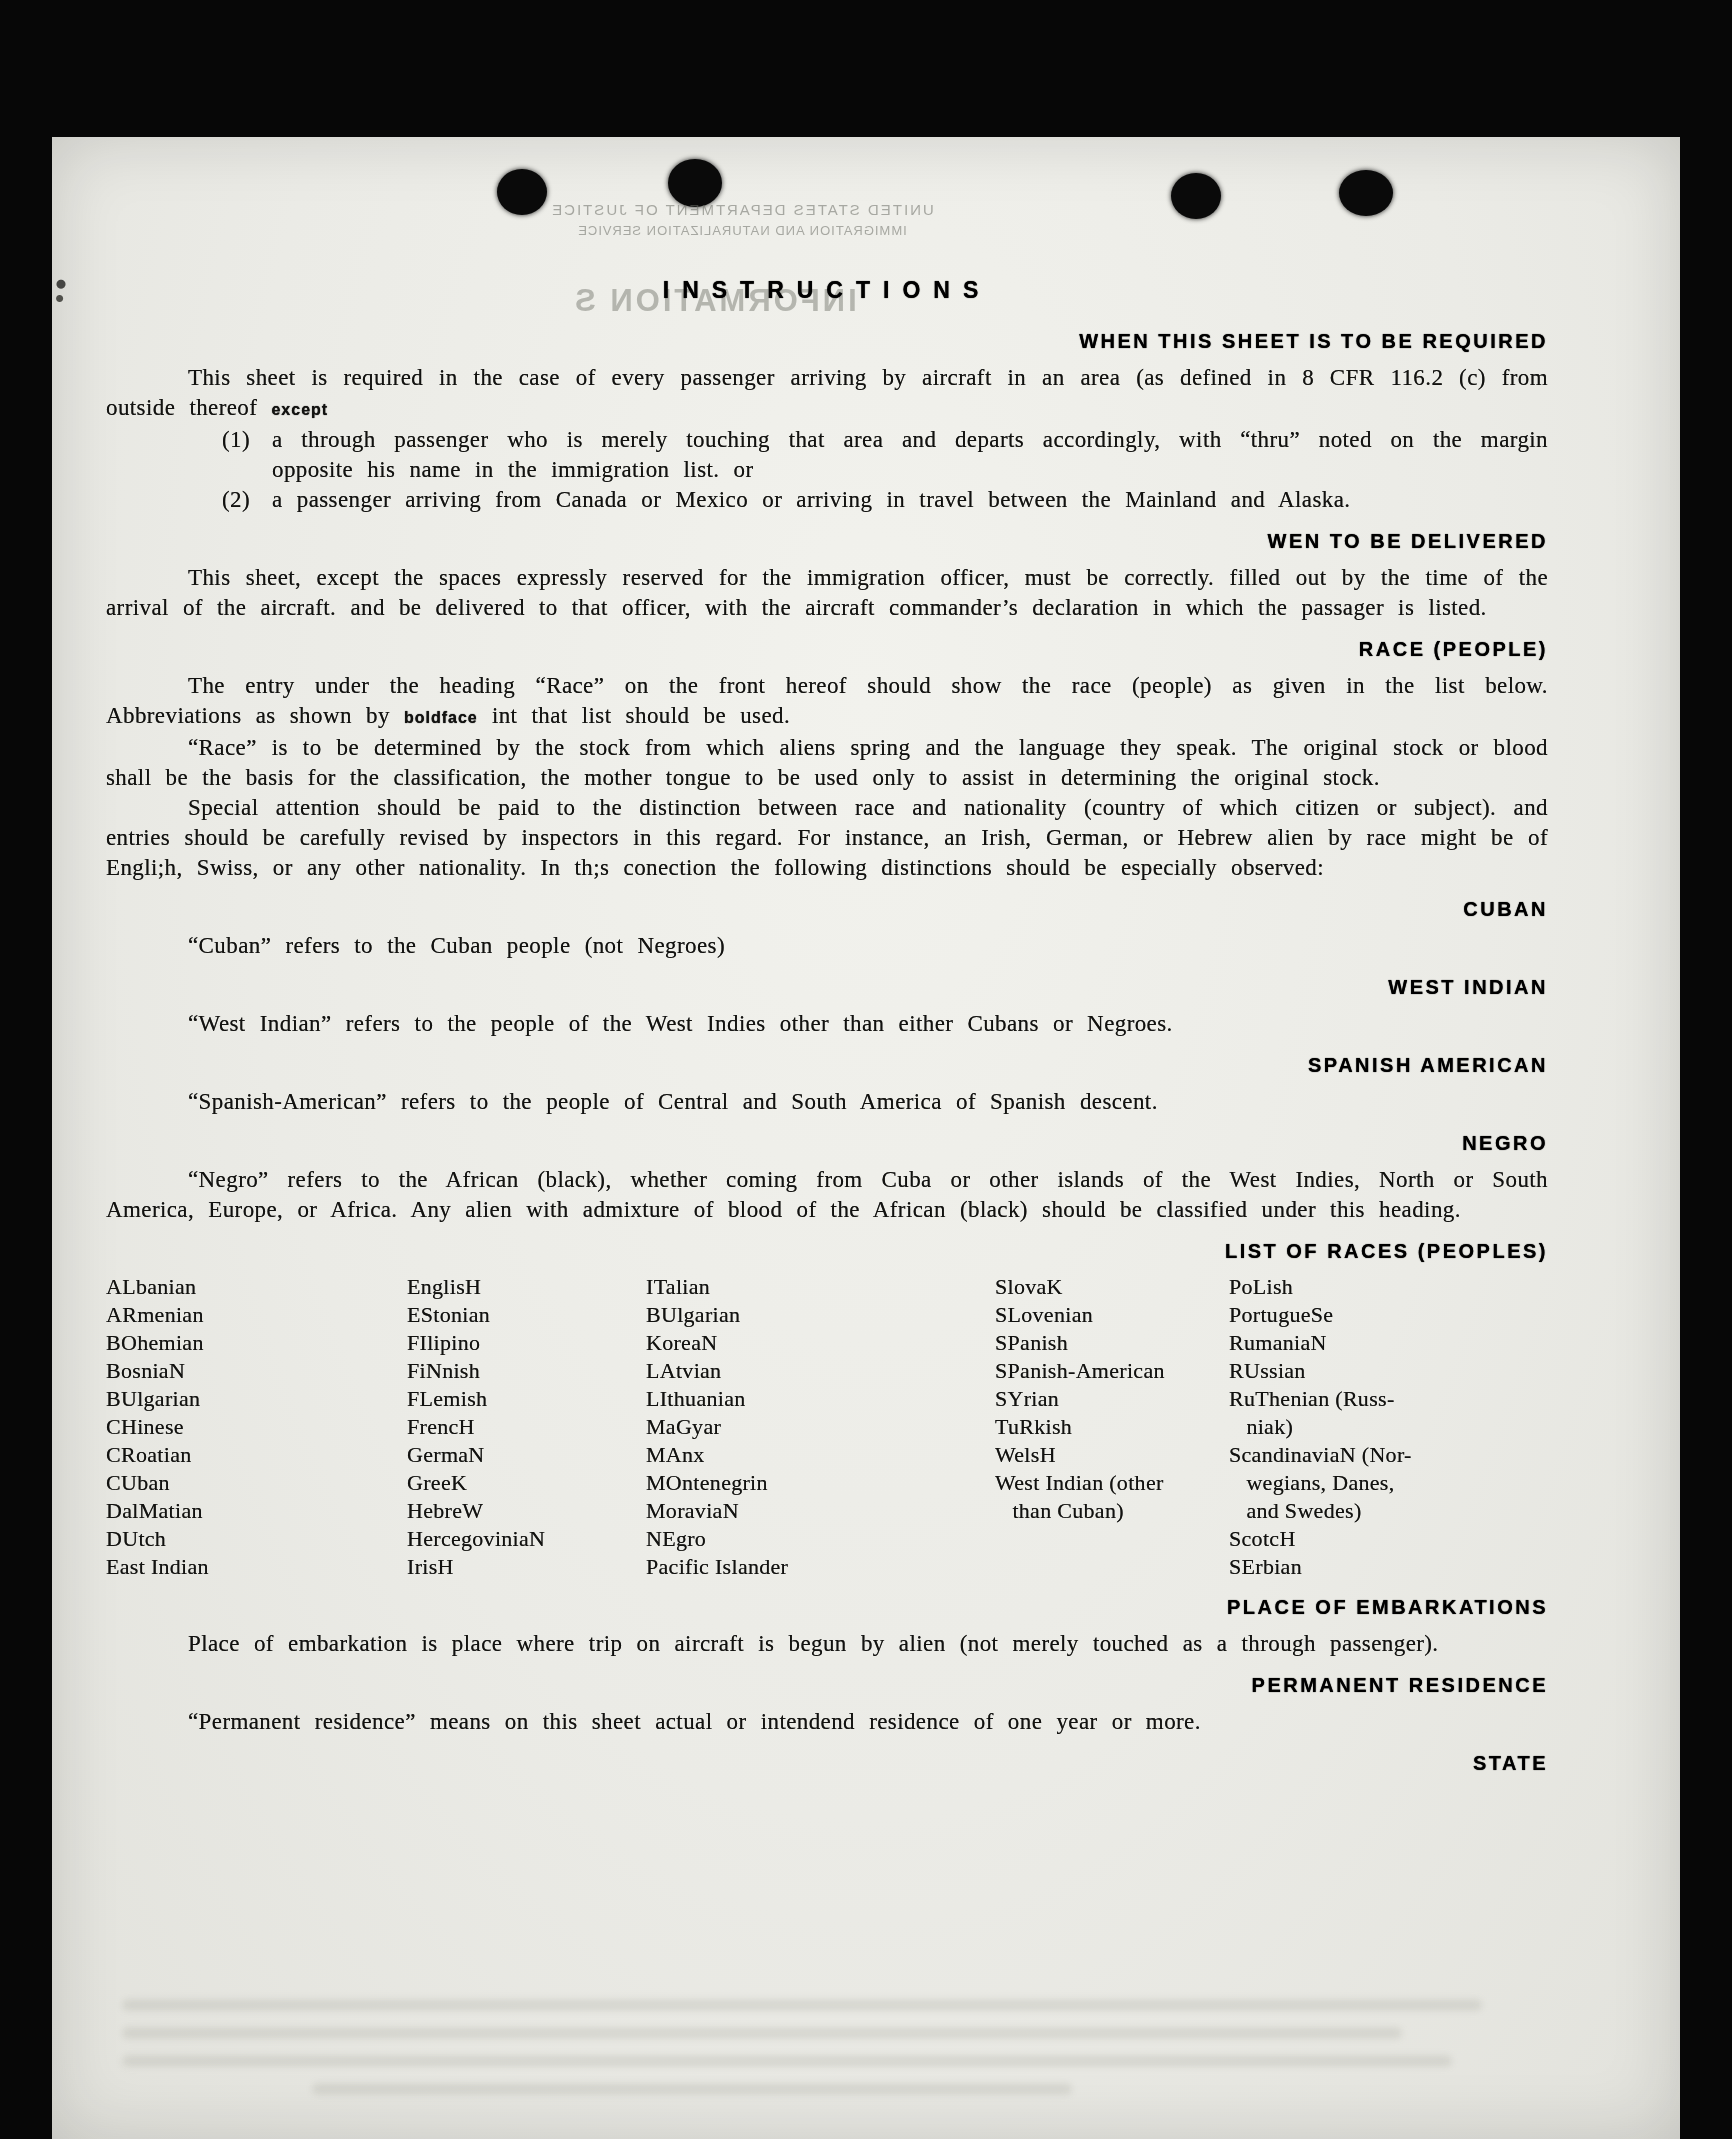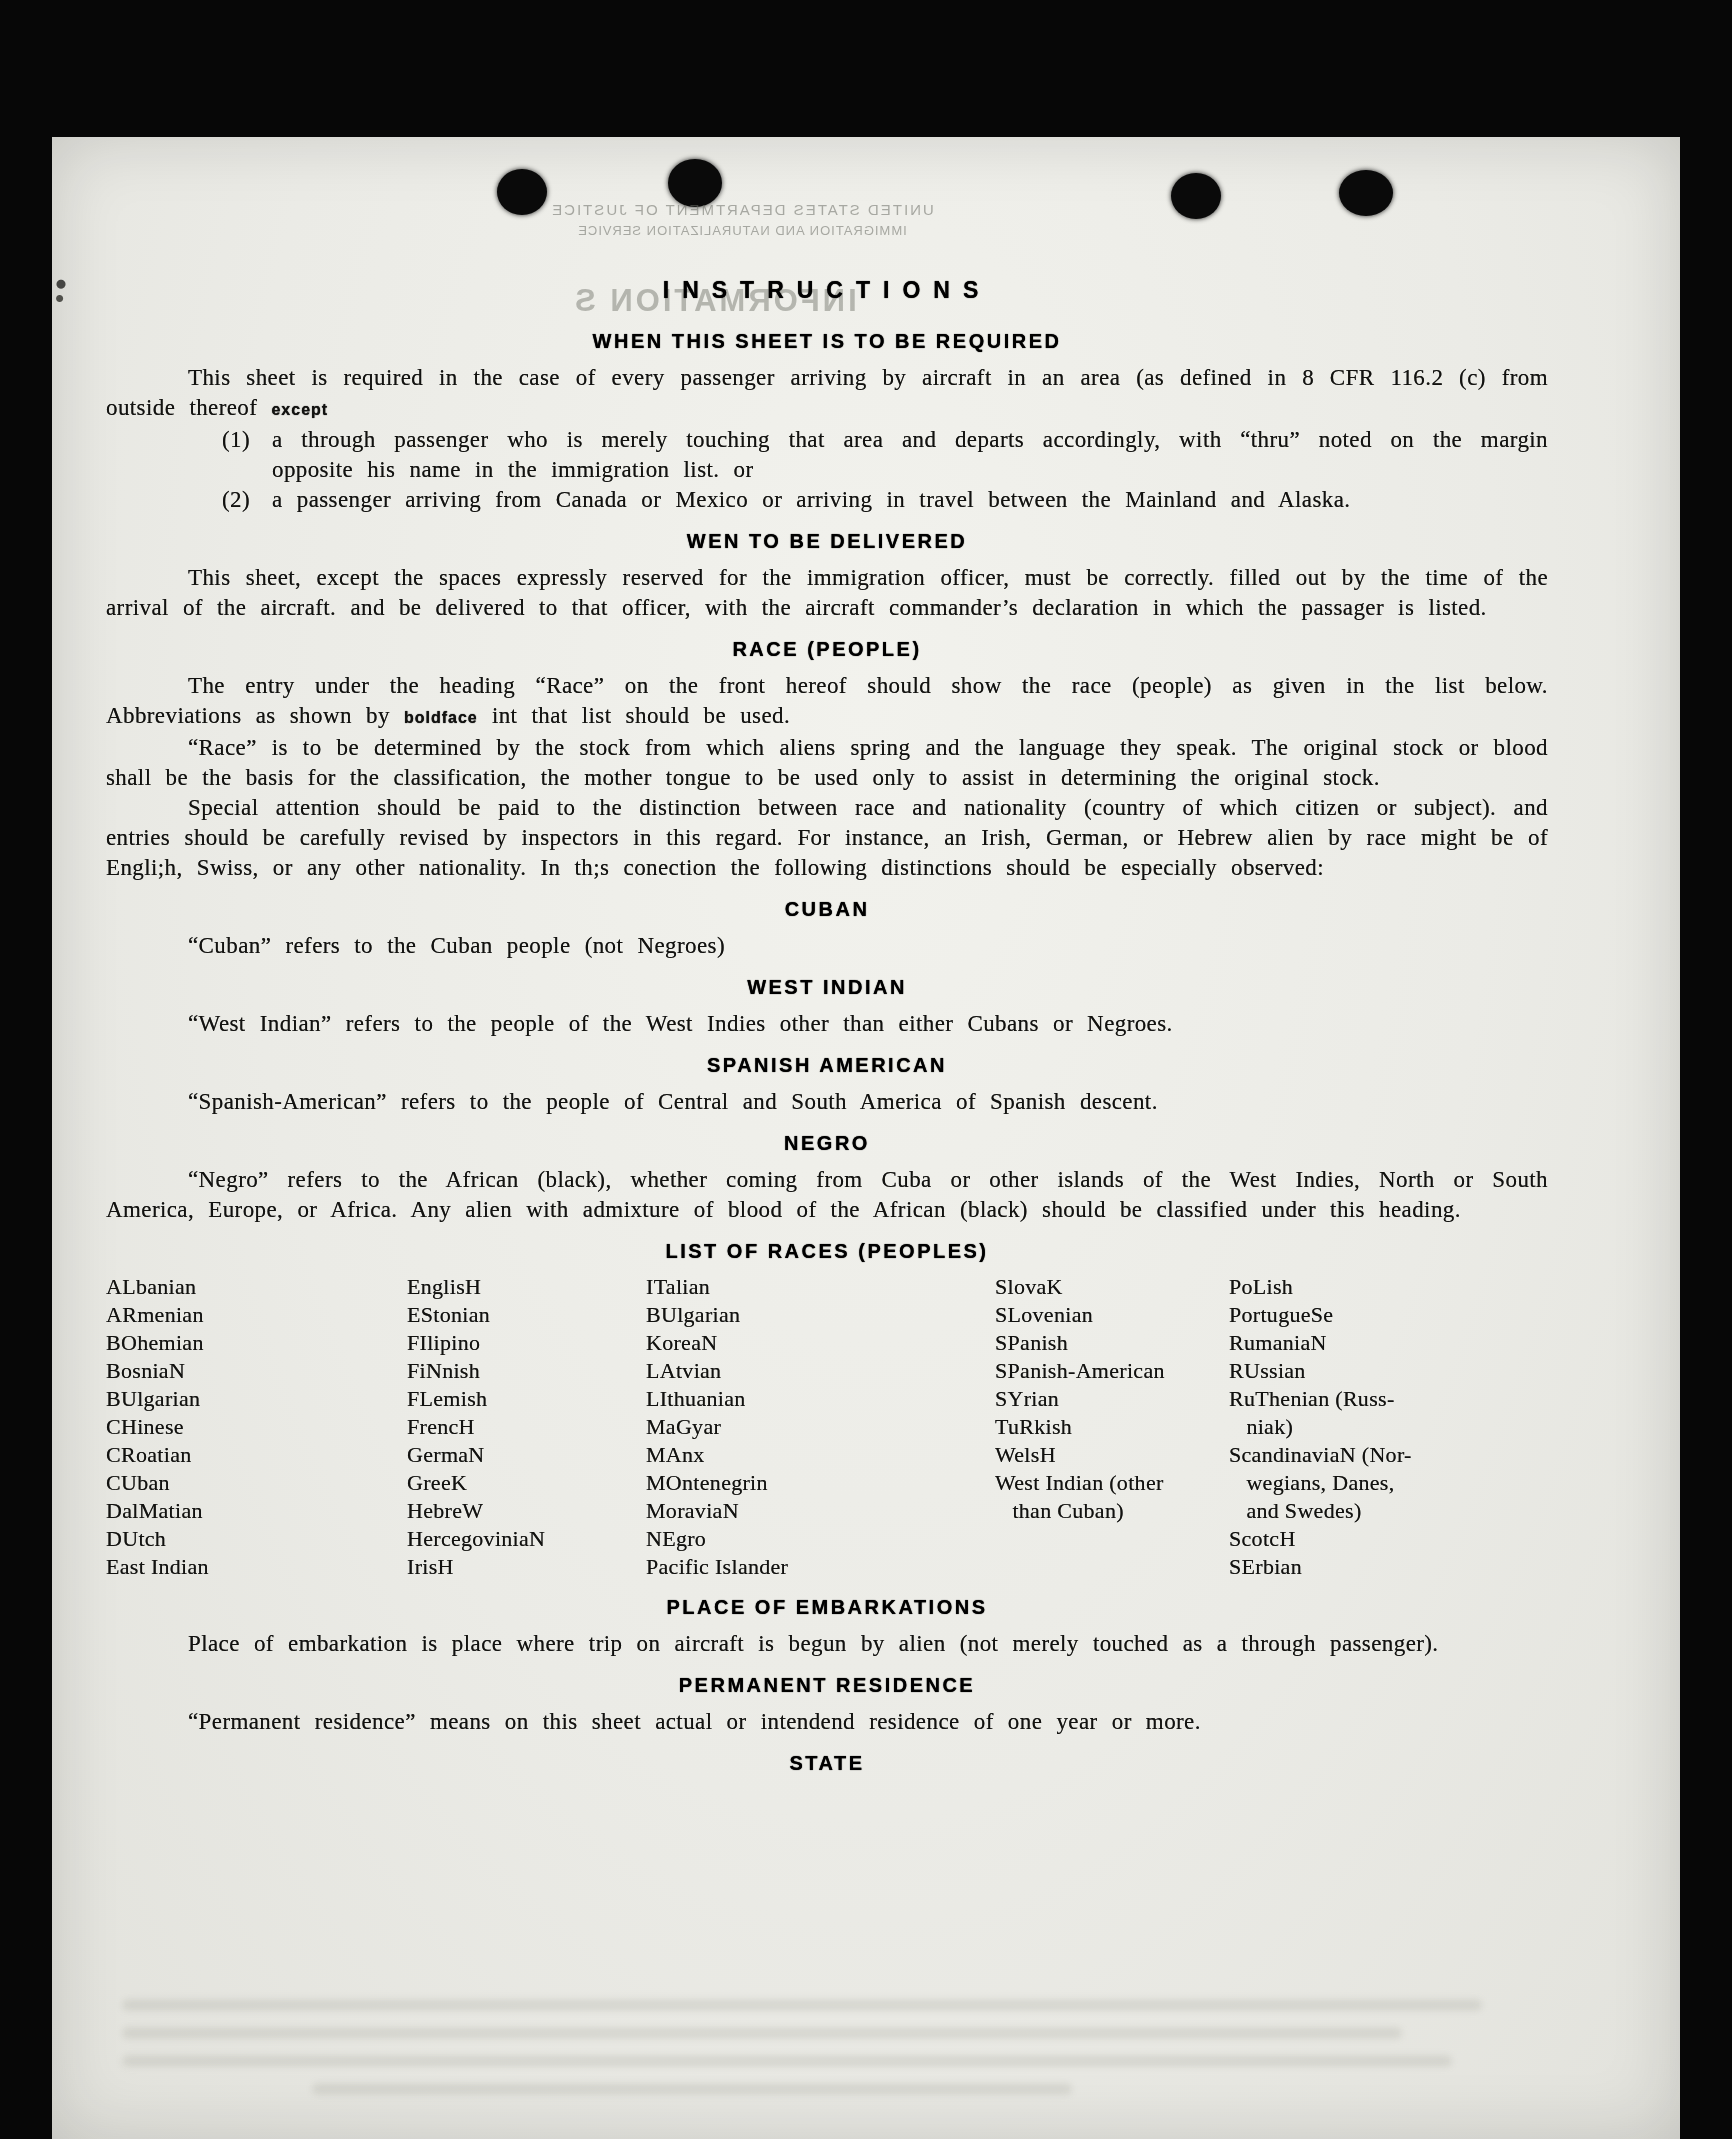--- a/index.html
+++ b/index.html
@@ -63,21 +63,21 @@
   }
   .title {
     text-align: center;
     font-family: "Liberation Sans", sans-serif;
     font-weight: bold; font-size: 23px;
     letter-spacing: 13px;
     margin: 0 0 26px; color: #000;
     text-shadow: 0 0 1px #000;
   }
   .sec-heading {
-    text-align: center;
+    text-align: right;
     font-family: "Liberation Sans", sans-serif;
     font-weight: bold; font-size: 20px;
     letter-spacing: 2.5px;
     margin: 15px 0 10px; color: #000;
     text-shadow: 0 0 1px #000;
   }
   p.body {
     margin: 0;
     font-size: 23px; line-height: 30px;
     letter-spacing: 0.4px; word-spacing: 8px;

